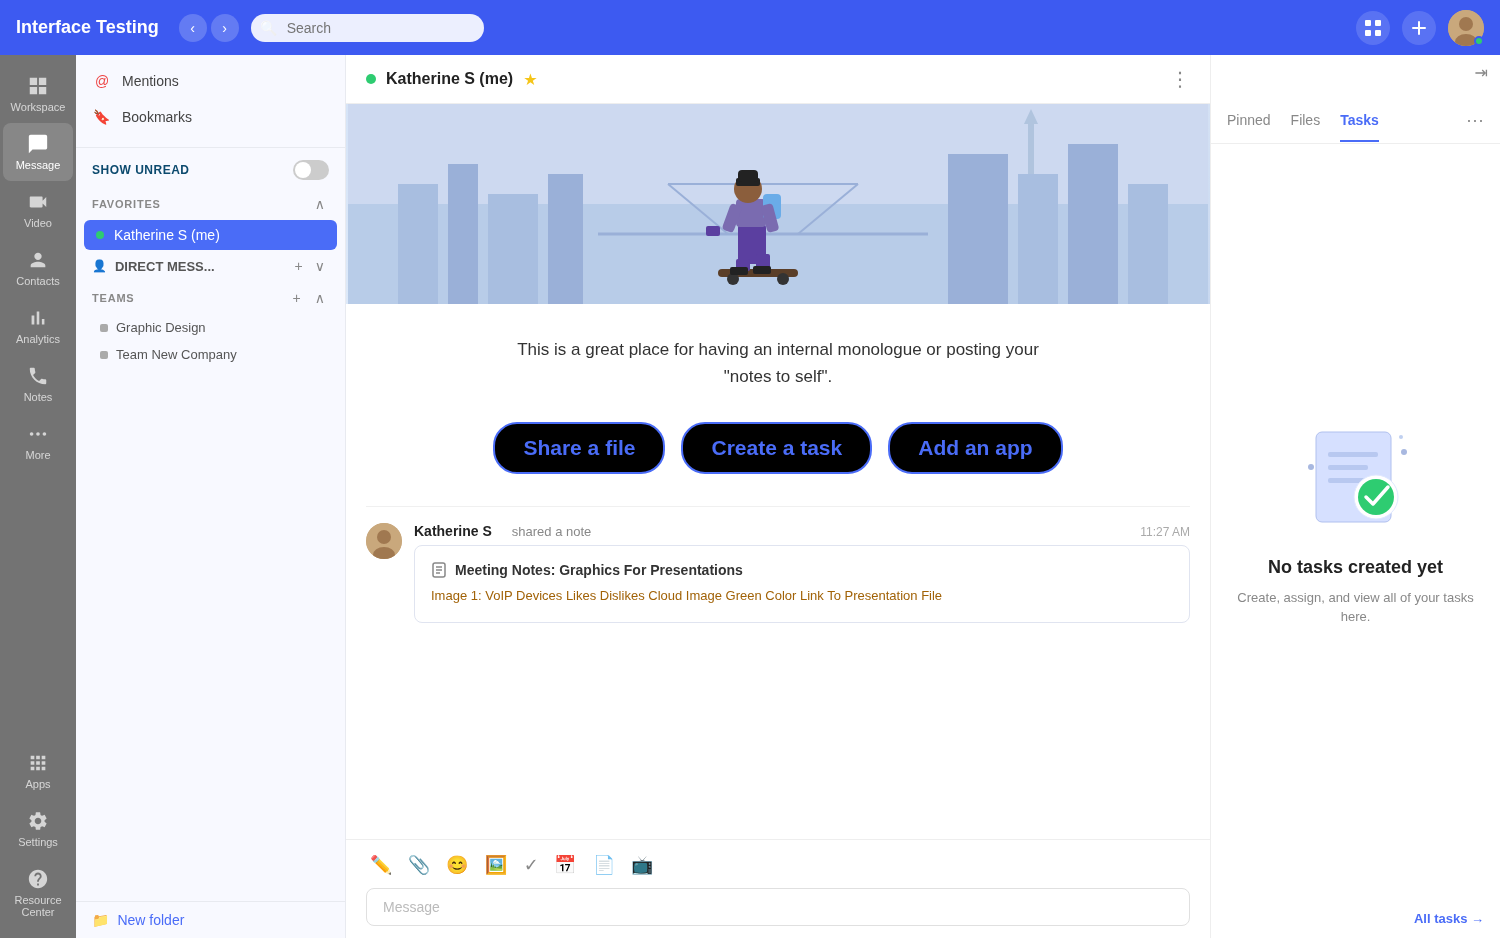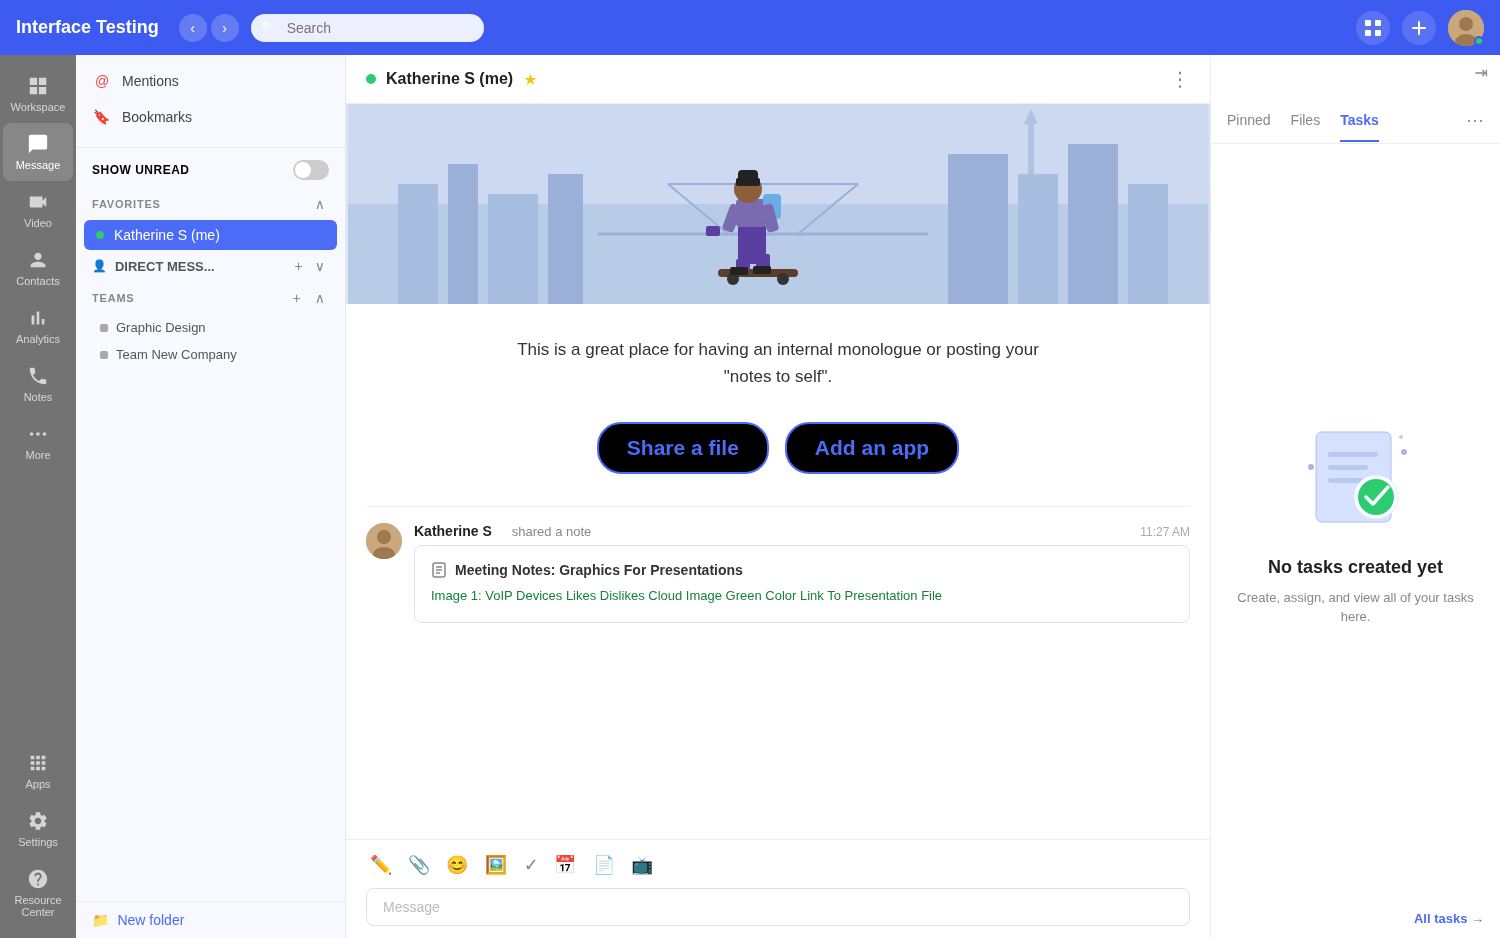--- a/index.html
+++ b/index.html
@@ -175,21 +175,21 @@
       height: 1px;
       background: #e8eaf0;
       margin: 4px 0;
     }
     .show-unread-row {
       display: flex;
       align-items: center;
       justify-content: space-between;
       padding: 8px 16px;
       font-size: 12px;
-      color: #000000;
+      color: #0c4a6e;
       font-weight: 600;
       letter-spacing: 0.5px;
     }
     .toggle {
       width: 36px;
       height: 20px;
       background: #ccc;
       border-radius: 10px;
       position: relative;
       cursor: pointer;
@@ -425,21 +425,21 @@
       display: flex;
       align-items: center;
       gap: 8px;
       font-size: 14px;
       font-weight: 600;
       color: #333;
       margin-bottom: 8px;
     }
     .note-body {
       font-size: 13px;
-      color: #15803d;
+      color: #a16207;
       line-height: 1.5;
     }
 
     
     .message-input-area {
       padding: 10px 20px 12px;
       border-top: 1px solid #eee;
     }
     .toolbar-row {
       display: flex;
@@ -801,20 +801,21 @@
       </svg>
     </div>
 
     <div class="welcome-area">
       <p class="welcome-text">
         <span>This is a great place for having an internal monologue or posting your</span><br>
         <span>"notes to self".</span>
       </p>
       <div class="action-buttons">
         <button class="action-btn">Share a file</button>
+        <button class="action-btn">Create a task</button>
         <button class="action-btn">Add an app</button>
       </div>
     </div>
 
     <div class="message-feed">
       <div class="message-item">
         <div class="msg-avatar">
           <svg width="36" height="36" viewBox="0 0 36 36">
             <circle cx="18" cy="18" r="18" fill="#c9a87c"></circle>
             <circle cx="18" cy="14" r="7" fill="#a07850"></circle>

